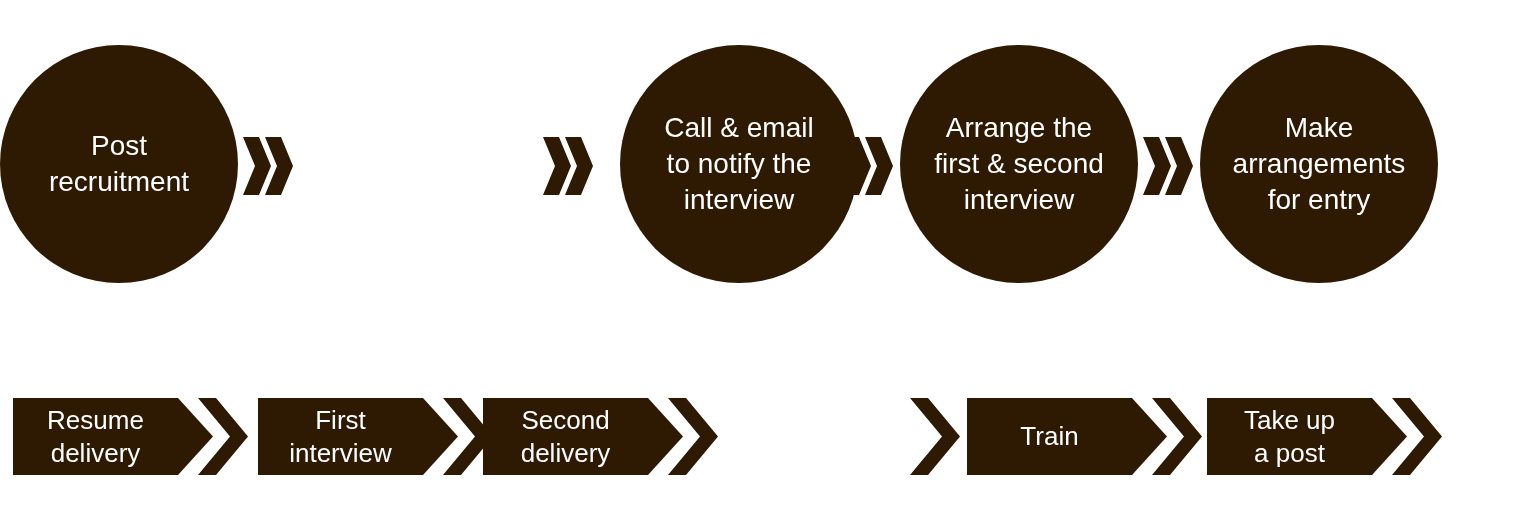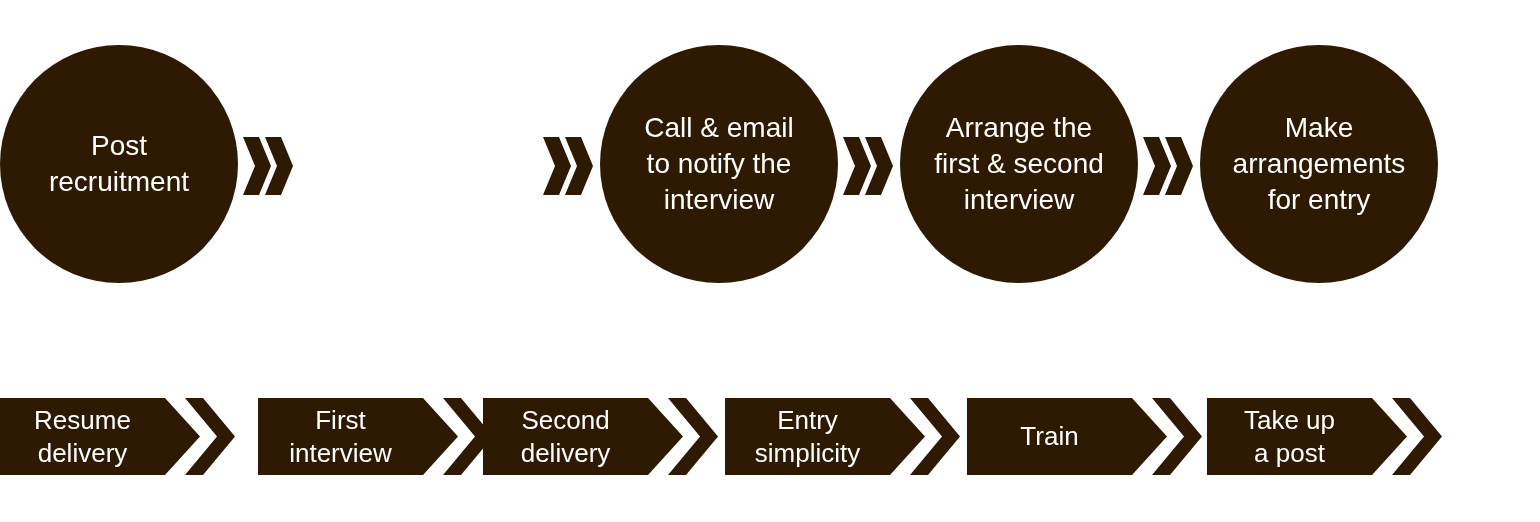--- a/index.html
+++ b/index.html
@@ -68,21 +68,21 @@
   <div class="sep" style="left:243px">
     <i class="band"></i>
       <i class="band b2"></i>
   </div>
 
   <div class="sep" style="left:543px">
     <i class="band"></i>
       <i class="band b2"></i>
   </div>
 
-  <div class="circle" style="left:600px">
+  <div class="circle" style="left:620px">
     <span class="circle-label">Call &amp; email
 to notify the
 interview</span>
   </div>
   <div class="sep" style="left:843px">
     <i class="band"></i>
       <i class="band b2"></i>
   </div>
 
   <div class="circle" style="left:900px">
@@ -94,21 +94,21 @@
     <i class="band"></i>
       <i class="band b2"></i>
   </div>
 
   <div class="circle" style="left:1200px">
     <span class="circle-label">Make
 arrangements
 for entry</span>
   </div>
 
-  <div class="arrow-step" style="left:0px">
+  <div class="arrow-step" style="left:13px">
     <div class="pentagon">
       <span class="arrow-label">Resume
 delivery</span>
     </div>
     <i class="chev"></i>
   </div>
 
   <div class="arrow-step" style="left:258px">
     <div class="pentagon">
       <span class="arrow-label">First
@@ -119,24 +119,20 @@
 
   <div class="arrow-step" style="left:483px">
     <div class="pentagon">
       <span class="arrow-label">Second
 delivery</span>
     </div>
     <i class="chev"></i>
   </div>
 
   <div class="arrow-step" style="left:725px">
-    <div class="pentagon">
-      <span class="arrow-label">Entry
-simplicity</span>
-    </div>
     <i class="chev"></i>
   </div>
 
   <div class="arrow-step" style="left:1207px">
     <div class="pentagon">
       <span class="arrow-label">Take up
 a post</span>
     </div>
     <i class="chev"></i>
   </div>

